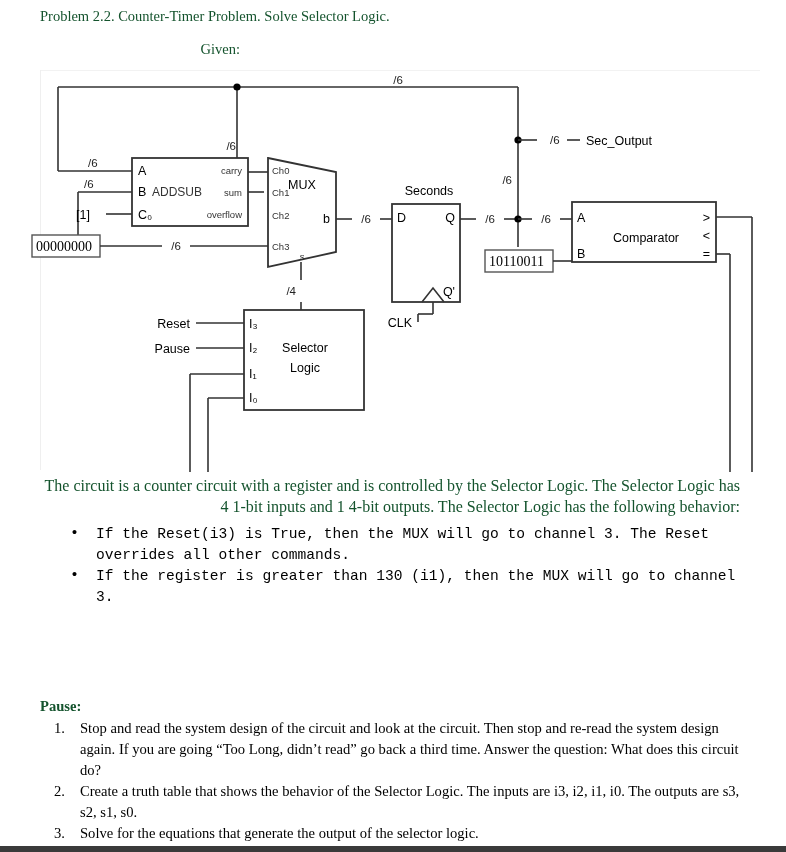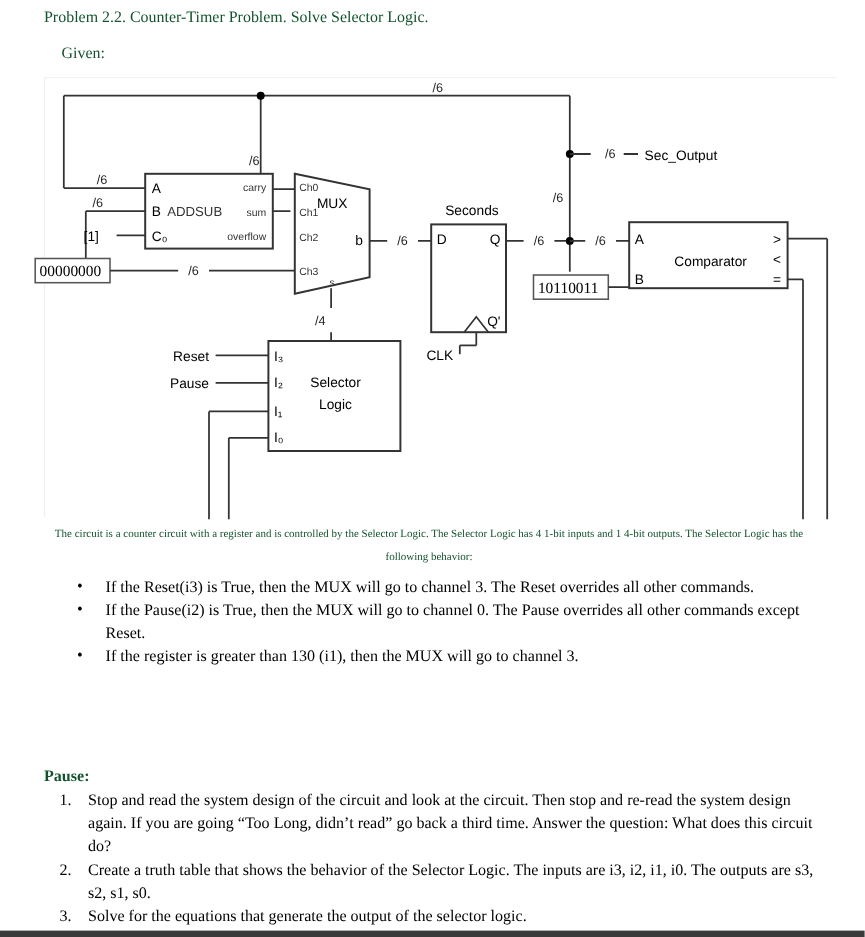--- a/index.html
+++ b/index.html
@@ -27,53 +27,54 @@
     font-size: 14.5px;
     line-height: 19px;
     color: #14532d;
   }
   #title-line {
     left: 40px;
     top: 7px;
     width: 700px;
   }
   #given-line {
-    left: 56px;
+    left: 40px;
     top: 40px;
     width: 200px;
+    text-align: right;
   }
   
   #diagram {
     position: absolute;
     left: 0px;
     top: 62px;
     width: 786px;
     height: 410px;
   }
   #diagram svg { display: block; }
 
   
   #body-para {
     left: 40px;
     top: 476px;
     width: 700px;
-    font-size: 10px;
+    font-size: 16px;
     line-height: 20.5px;
-    text-align: center;
+    text-align: right;
   }
   
   #bullets {
     position: absolute;
     left: 40px;
     top: 524px;
     width: 710px;
     margin: 0;
     padding: 0;
     list-style: none;
-    font-family: Liberation Serif, serif;
+    font-family: Liberation Mono, monospace;
     font-size: 14.6px;
     line-height: 21px;
   }
   #bullets li {
     position: relative;
     padding-left: 56px;
     margin-bottom: 0px;
   }
   #bullets li::before {
     content: "\2022";
@@ -291,21 +292,20 @@
       <text class="sig" x="190" y="266" text-anchor="end">Reset</text>
       <path class="wire" d="M 196,286 L 244,286"></path>
       <text class="sig" x="190" y="291" text-anchor="end">Pause</text>
     </svg>
   </div>
 
   <div class="txt" id="body-para">The circuit is a counter circuit with a register and is controlled by the Selector Logic. The Selector Logic has 4 1-bit inputs and 1 4-bit outputs. The Selector Logic has the following behavior:</div>
 
   <ul id="bullets">
     <li>If the Reset(i3) is True, then the MUX will go to channel 3. The Reset overrides all other commands.</li>
-    <li>If the Pause(i2) is True, then the MUX will go to channel 0. The Pause overrides all other commands except Reset.</li>
     <li>If the register is greater than 130 (i1), then the MUX will go to channel 3.</li>
   </ul>
 
   <div class="txt" id="find-heading">Pause:</div>
 
   <ol id="find-list">
     <li>
       <span class="num">1.</span>
       <span>Stop and read the system design of the circuit and look at the circuit. Then stop and re-read the system design again. If you are going “Too Long, didn’t read” go back a third time. Answer the question: What does this circuit do?</span>
     </li>

